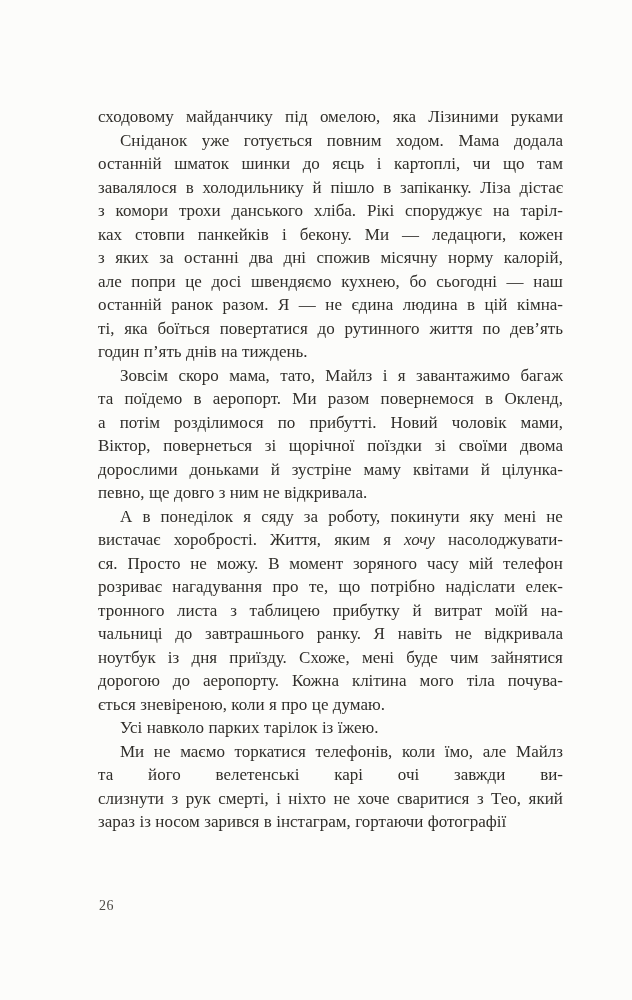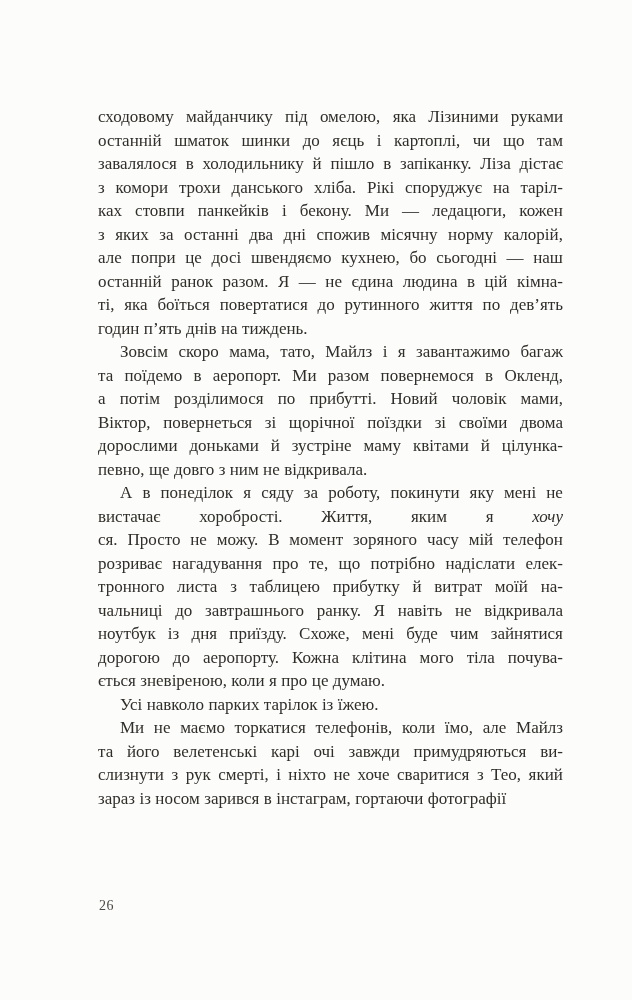--- a/index.html
+++ b/index.html
@@ -67,20 +67,29 @@
           <span>сходовому</span>
           <span>майданчику</span>
           <span>під</span>
           <span>омелою,</span>
           <span>яка</span>
           <span>Лізиними</span>
           <span>руками</span>
         </div>
       </div>
       <div class="para">
+        <div class="line indent">
+          <span>Сніданок</span>
+          <span>уже</span>
+          <span>готується</span>
+          <span>повним</span>
+          <span>ходом.</span>
+          <span>Мама</span>
+          <span>додала</span>
+        </div>
         <div class="line">
           <span>останній</span>
           <span>шматок</span>
           <span>шинки</span>
           <span>до</span>
           <span>яєць</span>
           <span>і</span>
           <span>картоплі,</span>
           <span>чи</span>
           <span>що</span>
@@ -252,20 +261,21 @@
           <span>мені</span>
           <span>не</span>
         </div>
         <div class="line">
           <span>вистачає</span>
           <span>хоробрості.</span>
           <span>Життя,</span>
           <span>яким</span>
           <span>я</span>
           <i>хочу</i>
+          <span>насолоджувати-</span>
         </div>
         <div class="line">
           <span>ся.</span>
           <span>Просто</span>
           <span>не</span>
           <span>можу.</span>
           <span>В</span>
           <span>момент</span>
           <span>зоряного</span>
           <span>часу</span>
@@ -356,21 +366,20 @@
           <span>але</span>
           <span>Майлз</span>
         </div>
         <div class="line">
           <span>та</span>
           <span>його</span>
           <span>велетенські</span>
           <span>карі</span>
           <span>очі</span>
           <span>завжди</span>
-          <span>примудряються</span>
           <span>ви-</span>
         </div>
         <div class="line">
           <span>слизнути</span>
           <span>з</span>
           <span>рук</span>
           <span>смерті,</span>
           <span>і</span>
           <span>ніхто</span>
           <span>не</span>

